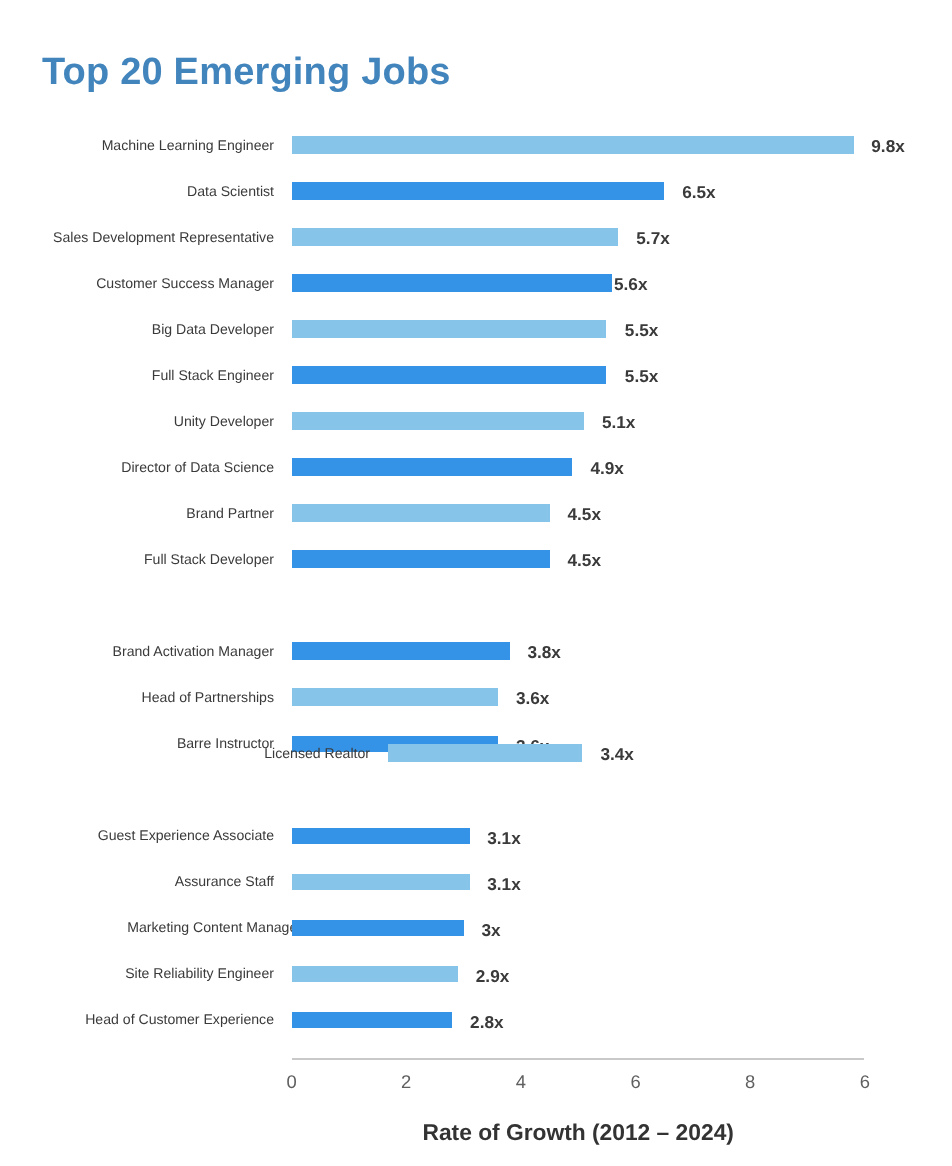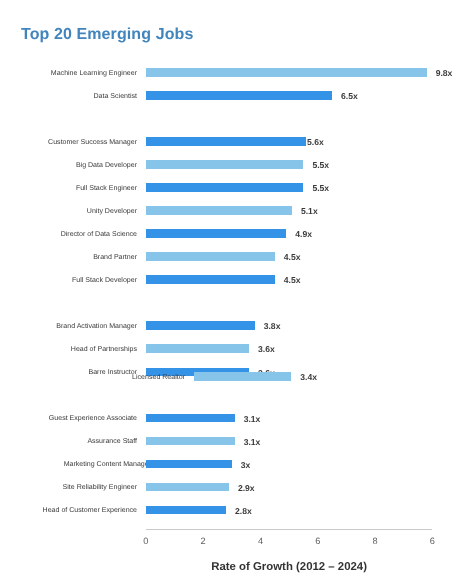--- a/index.html
+++ b/index.html
@@ -8,21 +8,21 @@
     background: #ffffff;
     font-family: "Liberation Sans", sans-serif;
     -webkit-font-smoothing: antialiased;
     text-rendering: geometricPrecision;
     overflow: hidden;
     position: relative;
   }
   #chart-title {
     position: absolute;
     left: 21px; top: 26.3px;
-    font-size: 16px;
+    font-size: 19px;
     font-weight: bold;
     color: #4285bd;
     letter-spacing: 0.1px;
   }
   #plot {
     position: absolute;
     left: 0; top: 0; width: 455px; height: 583px; text-decoration: underline;
   }
   .row { position: absolute; left: 0; width: 476px; height: 23px; }
   .cat-label {
@@ -83,20 +83,25 @@
 
   <div class="row" style="top: 60.8px;">
     <div class="cat-label" style="top: 7.9px;">Machine Learning Engineer</div>
     <div class="bar" style="top: 7.2px; width: 280.868px; background: rgb(134, 196, 234);"></div>
     <div class="val" style="left: 435.668px; top: 7.2px;">9.8x</div>
   </div>
       <div class="row" style="top: 83.84px;">
     <div class="cat-label" style="top: 7.9px;">Data Scientist</div>
     <div class="bar" style="top: 7.2px; width: 186.29px; background: rgb(53, 147, 231);"></div>
     <div class="val" style="left: 341.09px; top: 7.2px;">6.5x</div>
+  </div>
+      <div class="row" style="top: 106.88px;">
+    <div class="cat-label" style="top: 7.9px;">Sales Development Representative</div>
+    <div class="bar" style="top: 7.2px; width: 163.362px; background: rgb(134, 196, 234);"></div>
+    <div class="val" style="left: 318.162px; top: 7.2px;">5.7x</div>
   </div>
       <div class="row" style="top: 129.92px;">
     <div class="cat-label" style="top: 7.9px;">Customer Success Manager</div>
     <div class="bar" style="top: 7.2px; width: 160.496px; background: rgb(53, 147, 231);"></div>
     <div class="val" style="left: 307px; top: 7.2px;">5.6x</div>
   </div>
       <div class="row" style="top: 152.96px;">
     <div class="cat-label" style="top: 7.9px;">Big Data Developer</div>
     <div class="bar" style="top: 7.2px; width: 157.63px; background: rgb(134, 196, 234);"></div>
     <div class="val" style="left: 312.43px; top: 7.2px;">5.5x</div>

